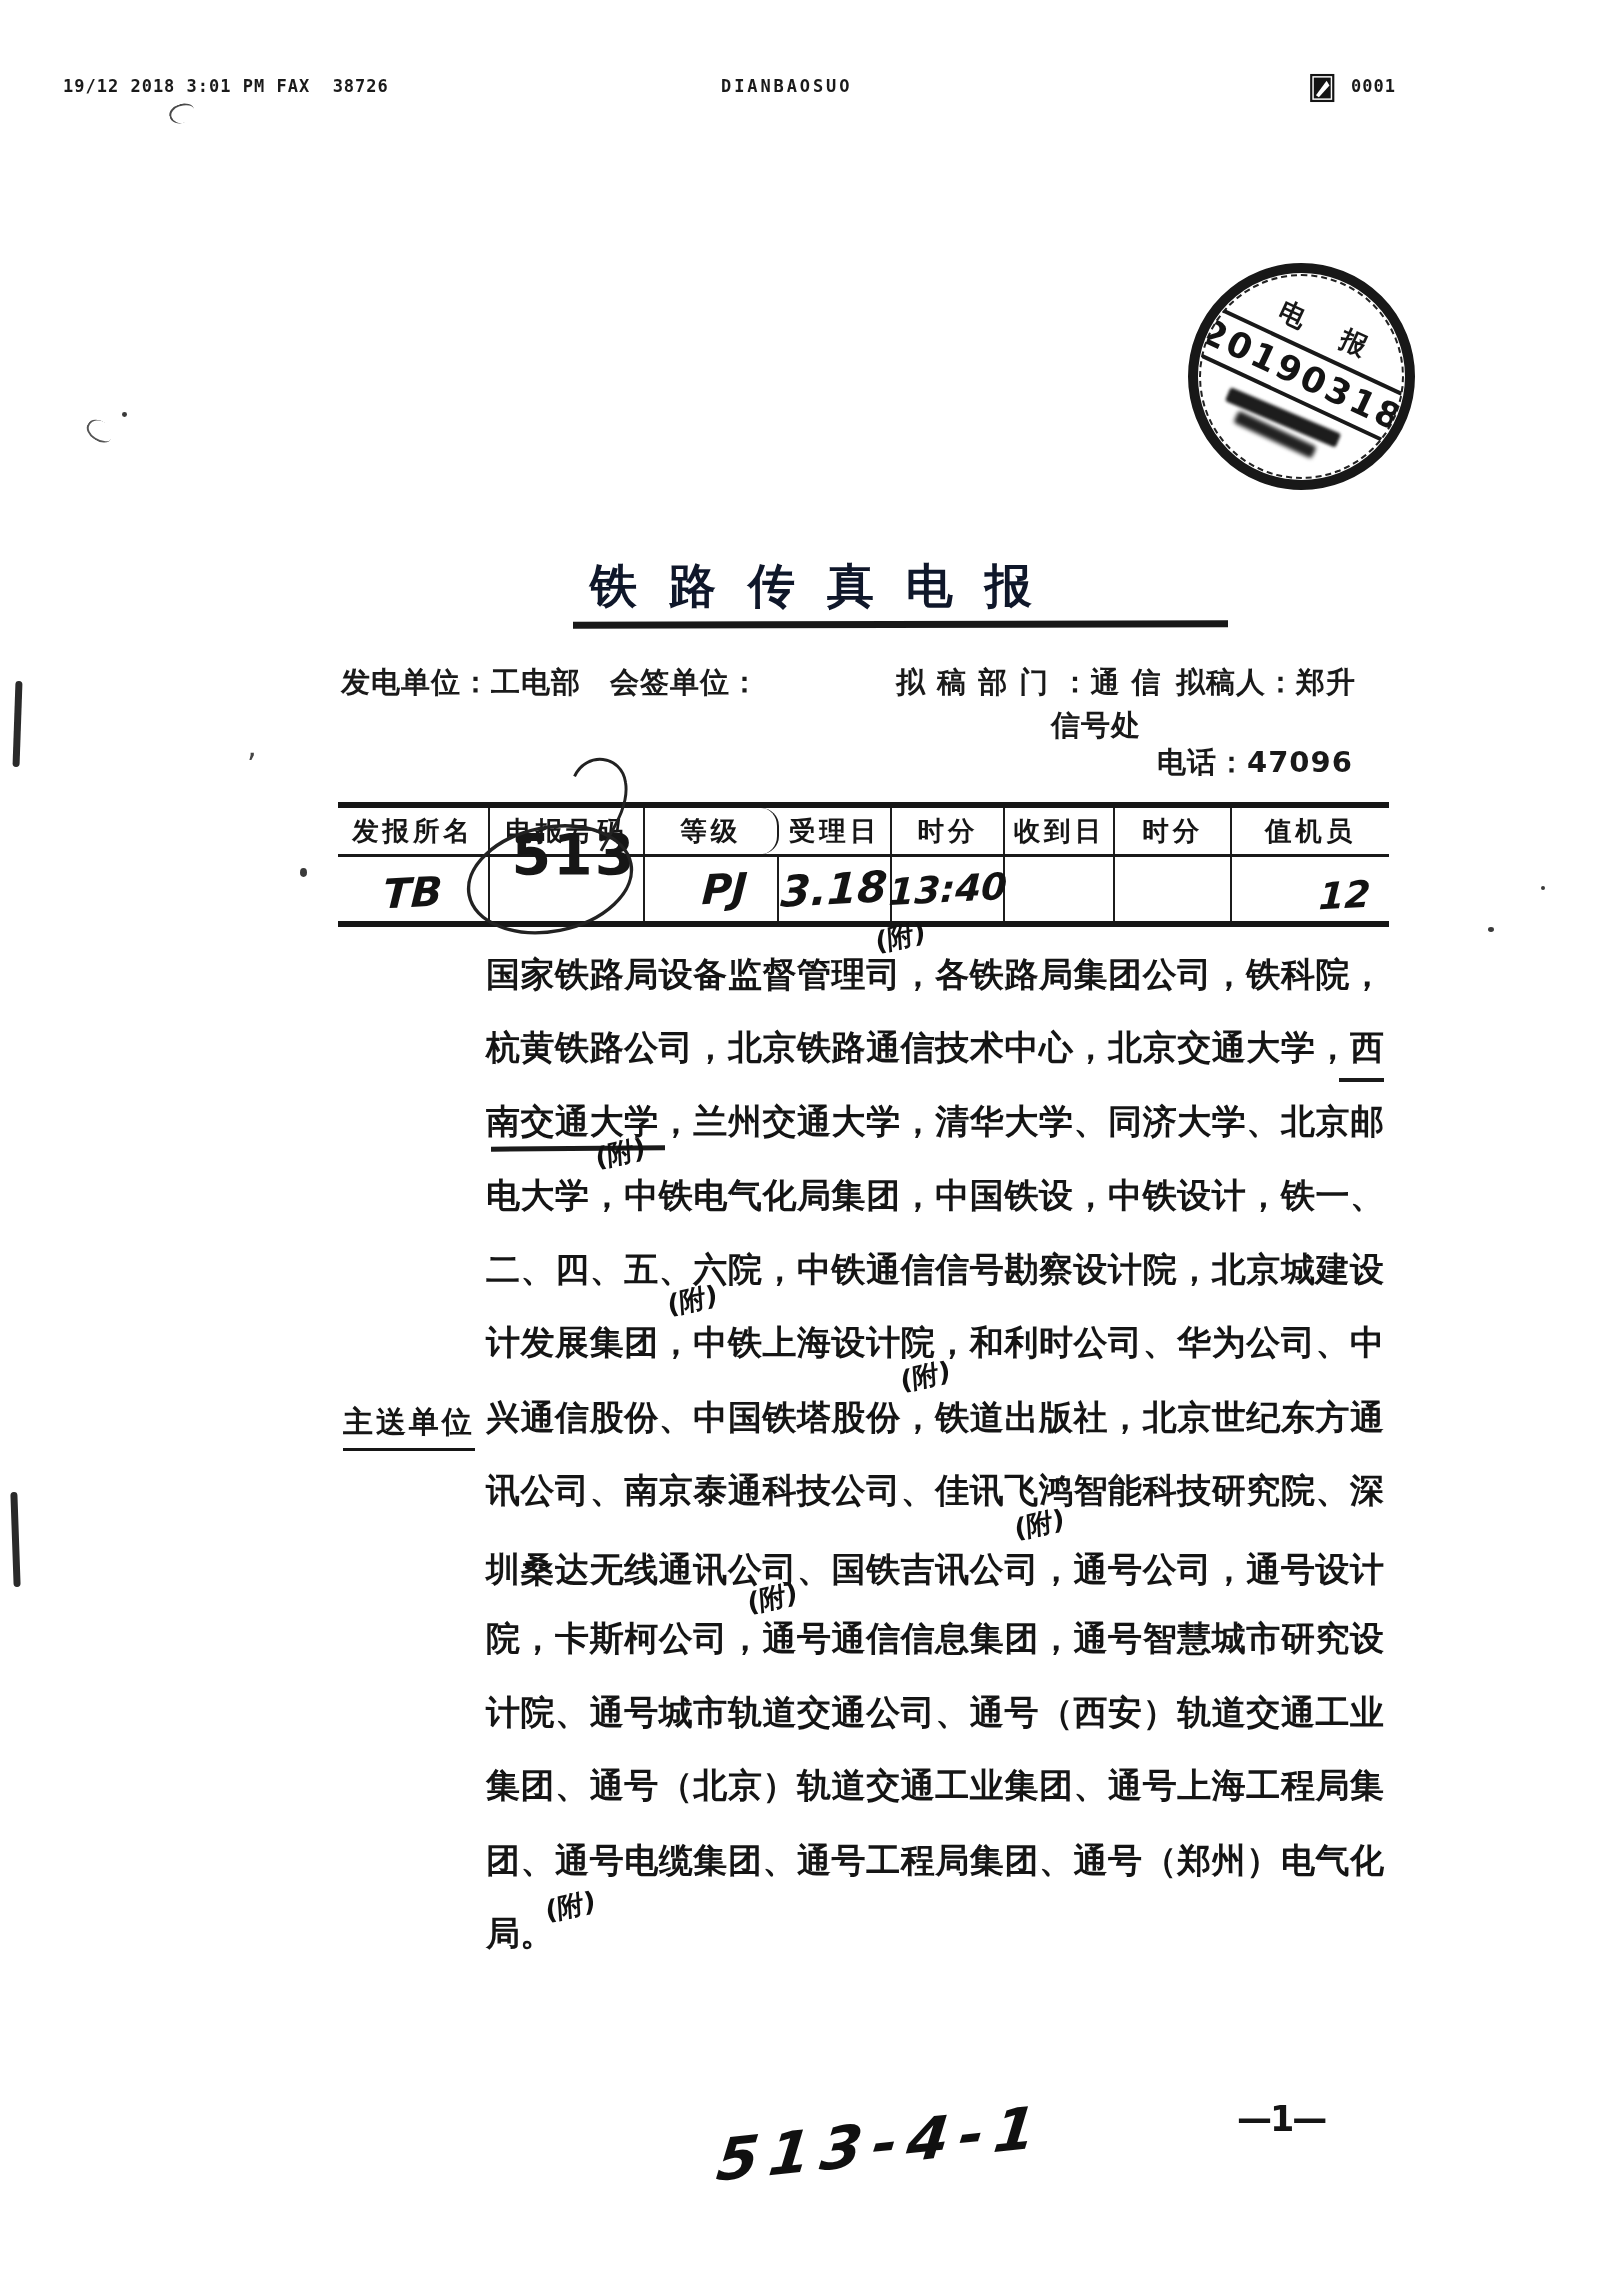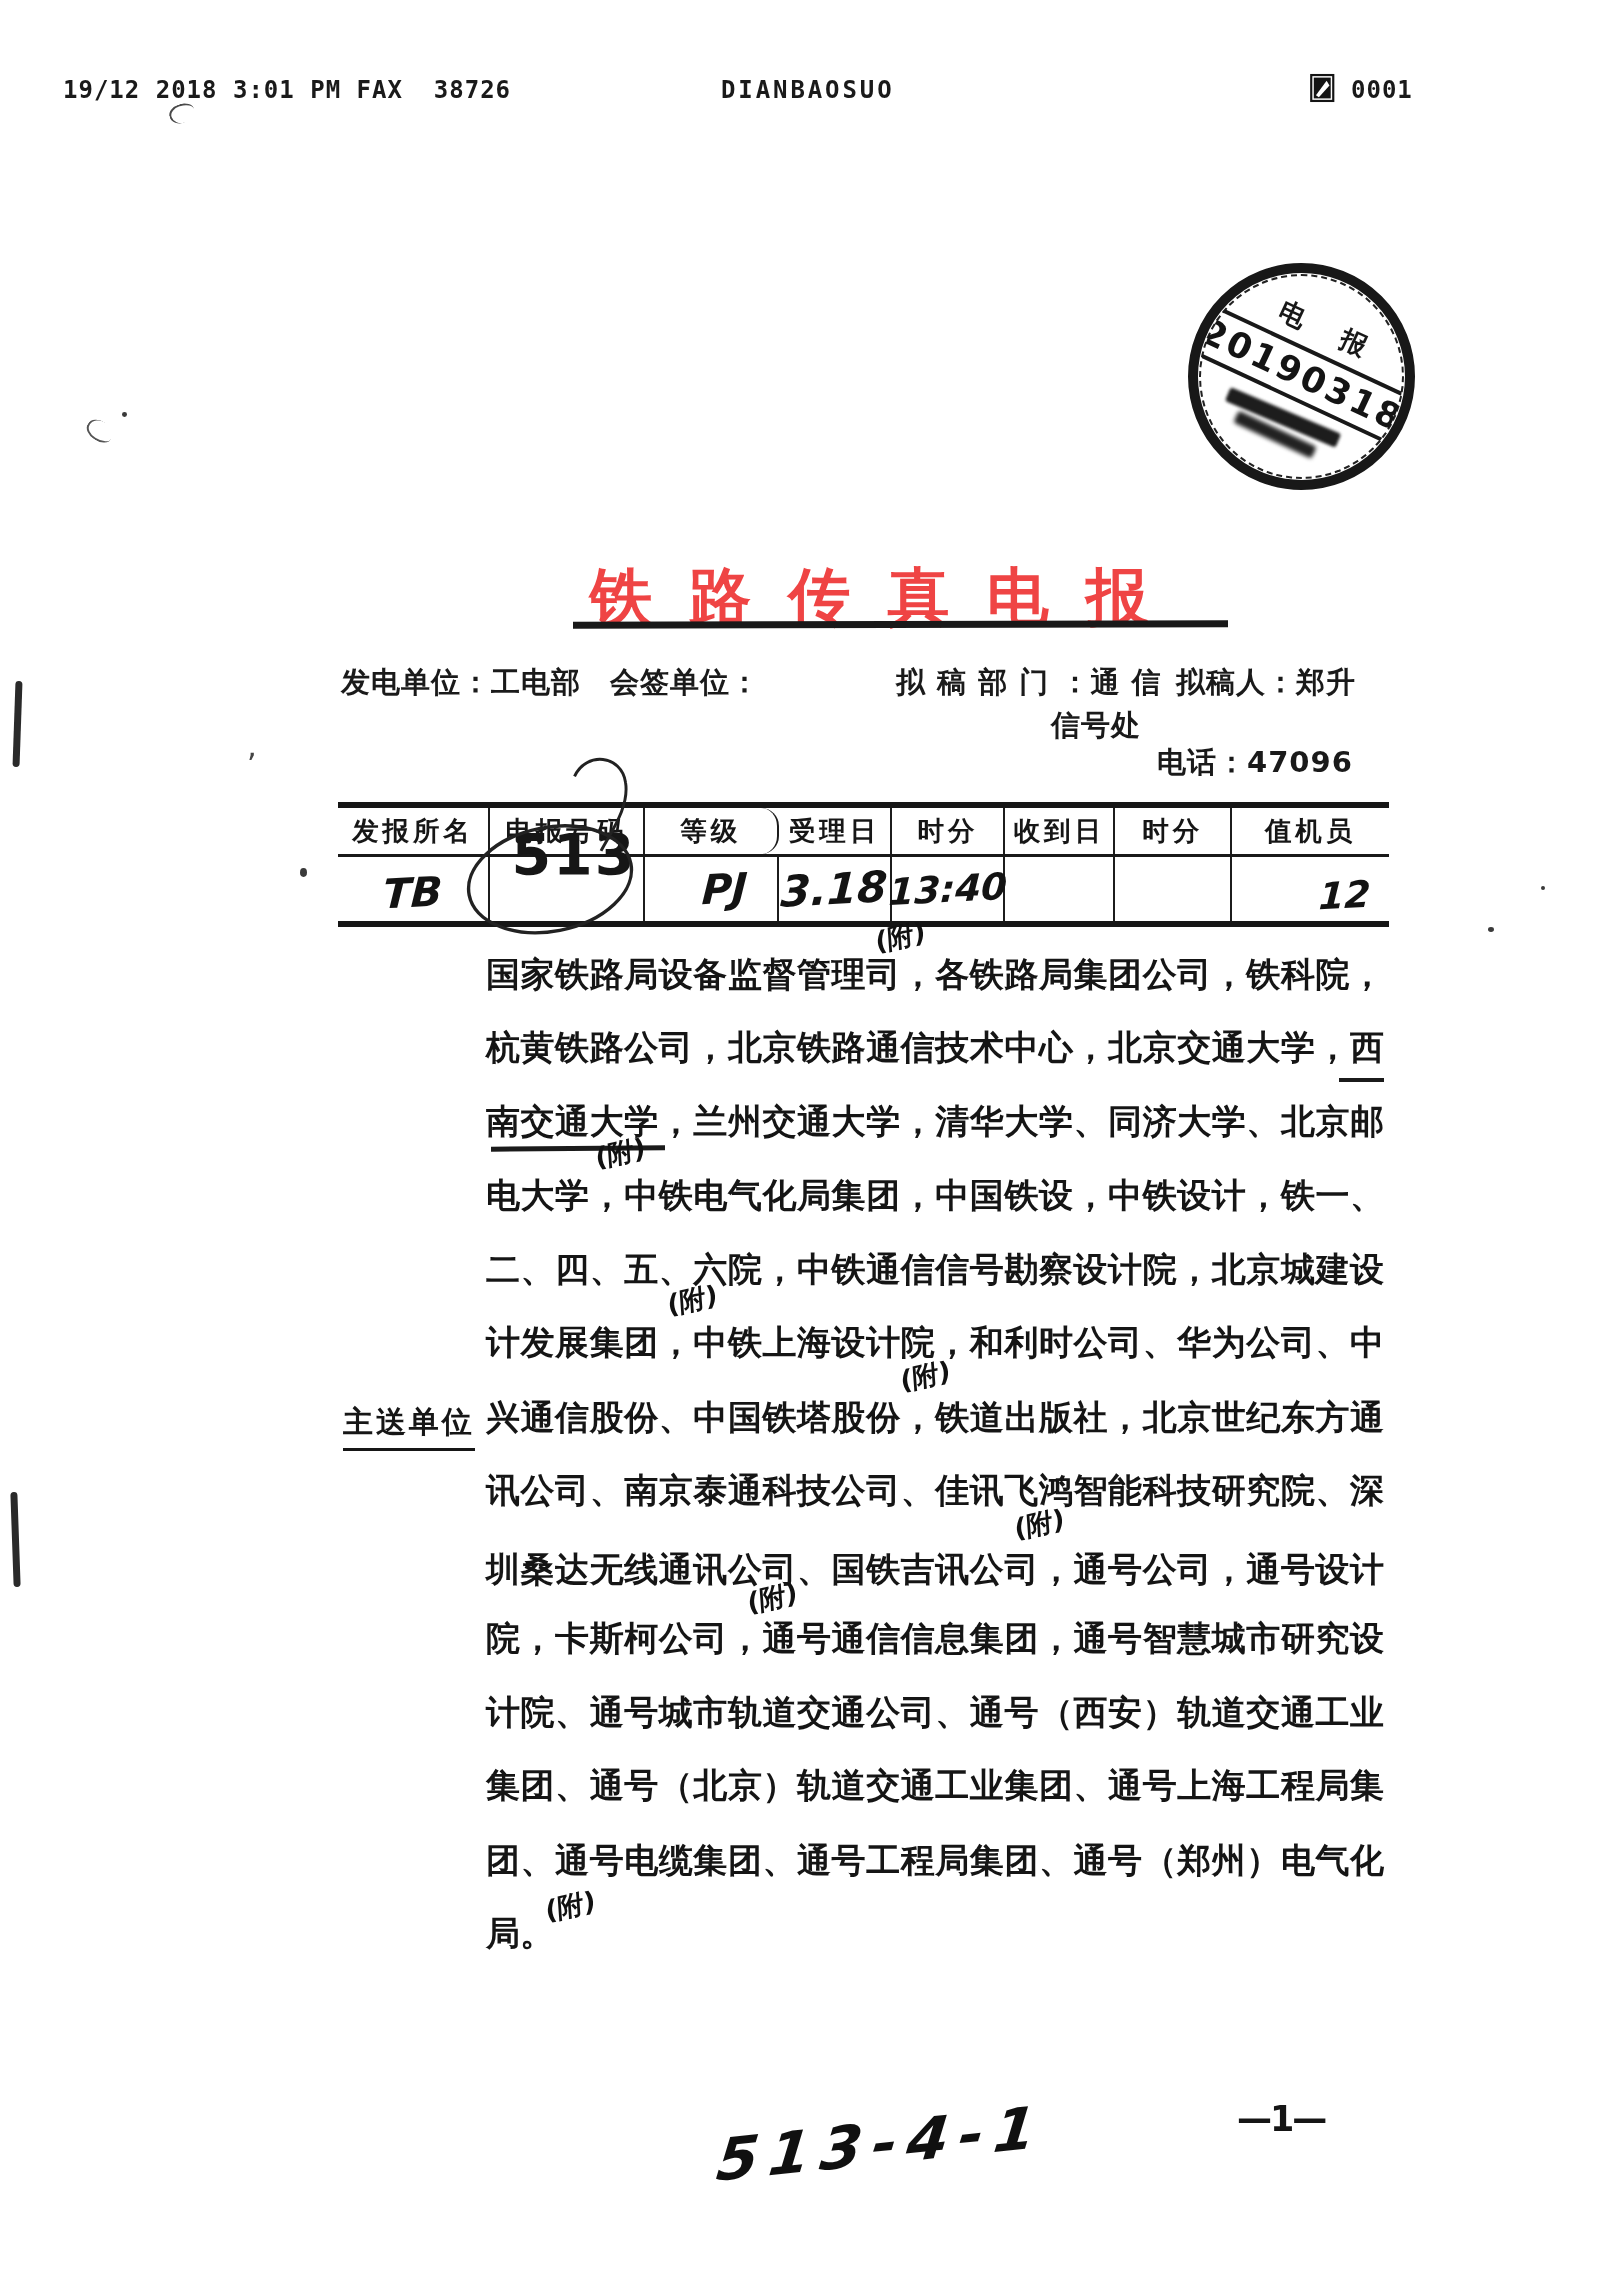--- a/index.html
+++ b/index.html
@@ -1,41 +1,41 @@
 <!DOCTYPE html>
 <html><head>
 <meta charset="utf-8">
 <style>
   html,body{margin:0;padding:0;background:#e8e8e8;}
   #page{position:relative;width:1600px;height:2290px;background:#ffffff;margin:0 auto;
         font-family:"DejaVu Sans",sans-serif;color:#161616;overflow:hidden;}
   .abs{position:absolute;}
   
-  .faxline{font-family:"DejaVu Sans Mono",monospace;font-weight:bold;font-size:24px;
+  .faxline{font-family:"DejaVu Sans Mono",monospace;font-weight:bold;font-size:17px;
            color:#1a1a1a;white-space:pre;letter-spacing:1px;}
   
   .arc{border-radius:50%;}
   .bar{background:#2a2a2a;border-radius:3.9px;}
   .speck{border-radius:50%;background:#3a3a3a;}
   
   #stamp{left:1188px;top:263px;width:227px;height:227px;}
   .stamp-ring{position:absolute;inset:0;border-radius:50%;border:10.8px solid #181818;}
   .stamp-ring:before{content:"";position:absolute;inset:1px;border-radius:50%;border:2.9px dashed #222;}
   .stamp-clip{position:absolute;inset:11.8px;border-radius:50%;overflow:hidden;}
   .stamp-rot{position:absolute;inset:0;display:flex;flex-direction:column;align-items:center;
              justify-content:center;transform:rotate(25deg);}
   .stamp-top{font-size:26.5px;font-weight:bold;letter-spacing:15.7px;color:#181818;white-space:pre;margin-bottom:5.9px;margin-left:13.7px;}
   .stamp-band{width:150%;border-top:4.9px solid #191919;border-bottom:4.9px solid #191919;
               text-align:center;padding:2.9px 0;}
   .stamp-date{font-family:"DejaVu Sans",sans-serif;font-size:35px;font-weight:bold;letter-spacing:2.9px;color:#141414;}
   .smudge1{width:120px;height:14.7px;background:#1d1d1d;border-radius:2.9px;filter:blur(1.8px);
            transform:rotate(-2deg);margin-top:11.8px;}
   .smudge2{width:86px;height:12.7px;background:#222;border-radius:2.9px;filter:blur(2.2px);margin-top:5.9px;}
   
-  #title{left:590px;top:555px;font-size:62px;font-weight:bold;letter-spacing:7.8px;white-space:pre;color:#ef4444;}
+  #title{left:590px;top:555px;font-size:47px;font-weight:bold;letter-spacing:7.8px;white-space:pre;color:#0f172a;}
   #title-underline{left:573px;top:621px;width:655px;height:6.9px;background:#191919;transform:rotate(-0.15deg);}
   
   .meta{font-size:29px;font-weight:bold;color:#1a1a1a;white-space:pre;letter-spacing:1px;}
   
   #tg-table{left:338px;top:802px;width:1051px;border-top:6.9px solid #161616;border-bottom:6.9px solid #161616;}
   .tg-row{display:flex;}
   .tg-row.hdr{border-bottom:3.9px solid #191919;}
   .tg-cell{border-right:2px solid #1c1c1c;box-sizing:border-box;position:relative;
            display:flex;align-items:center;justify-content:center;}
   .tg-cell:last-child{border-right:none;}

